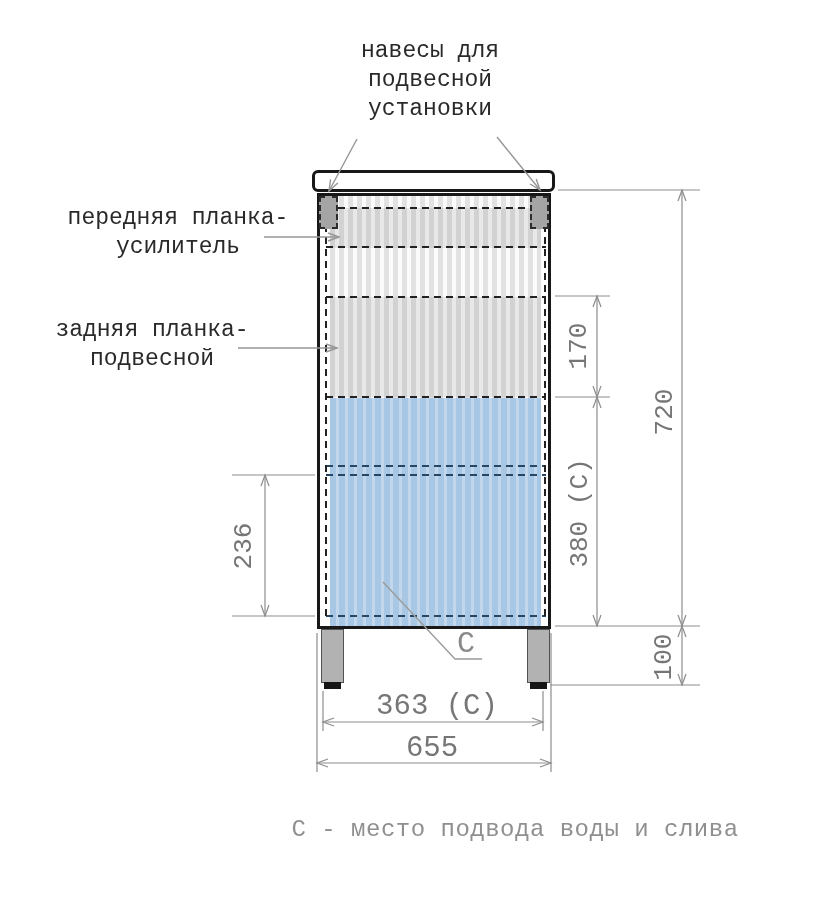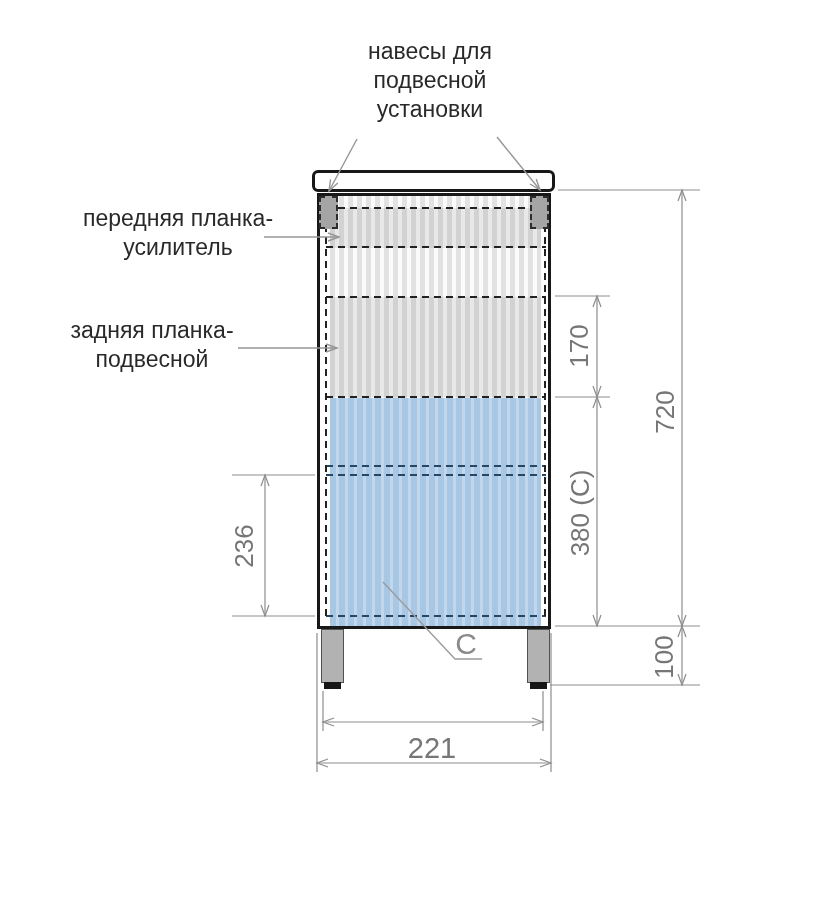--- a/index.html
+++ b/index.html
@@ -1,18 +1,18 @@
 <!DOCTYPE html>
 <html><head>
 <meta charset="utf-8">
 <style>
   html,body{margin:0;padding:0;background:#fff;}
   .canvas{
     position:relative;width:836px;height:900px;background:#ffffff;overflow:hidden;
-    font-family:Liberation Sans, sans-serif;
+    font-family:Liberation Mono, monospace;
   }
   .abs{position:absolute;}
   
   .countertop{
     left:312px;top:170px;width:243px;height:22px;
     border:3px solid #181818;border-radius:6px;background:#ffffff;box-sizing:border-box;
   }
   .body-box{
     left:317px;top:193px;width:234px;height:436px;
     border:3px solid #181818;background:#ffffff;box-sizing:border-box;
@@ -168,17 +168,19 @@
   <div class="abs lbl center-pt" style="left:154px;top:233px;margin-left:24px;">передняя планка-
 усилитель</div>
   <div class="abs lbl center-pt" style="left:152px;top:345px;">задняя планка-
 подвесной</div>
 
   <div class="abs dim-txt rot" style="left:579px;top:346px;">170</div>
   <div class="abs dim-txt rot" style="left:580px;top:513px;">380 (С)</div>
   <div class="abs dim-txt rot" style="left:665px;top:412px;">720</div>
   <div class="abs dim-txt rot" style="left:664px;top:657px;">100</div>
   <div class="abs dim-txt rot" style="left:244px;top:546px;">236</div>
-  <div class="abs dim-txt big center-pt" style="left:432px;top:748px;">221</div>
+  <div class="abs dim-txt big center-pt" style="left:437px;top:706px;">363 (С)</div>
+  <div class="abs dim-txt big center-pt" style="left:432px;top:748px;">655</div>
 
   <div class="abs zone-c-txt center-pt" style="left:466px;top:644px;">С</div>
+  <div class="abs caption center-pt" style="left:515px;top:829px;">С - место подвода воды и слива</div>
 
 </div>
 
 </body></html>

